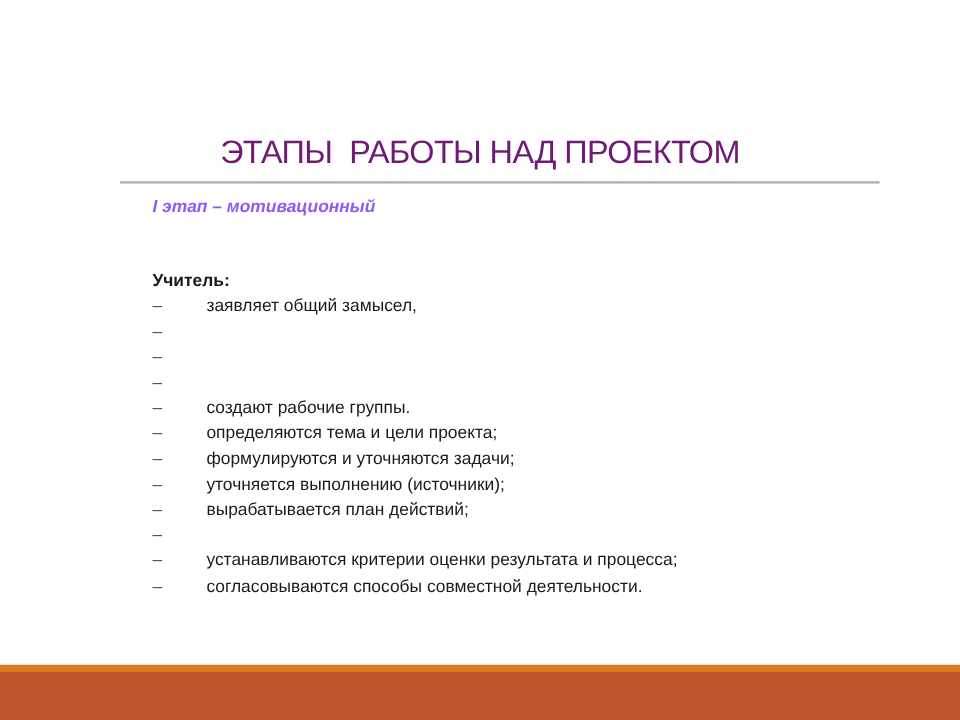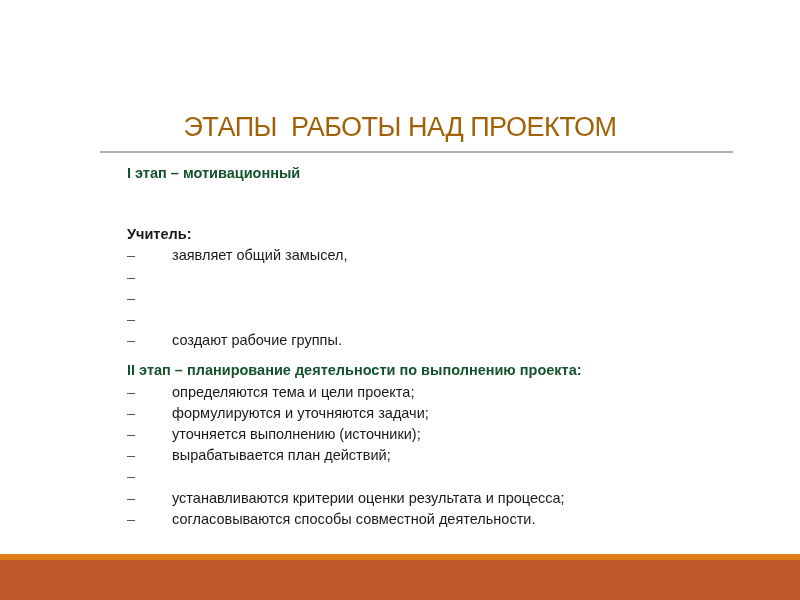--- a/index.html
+++ b/index.html
@@ -4,32 +4,32 @@
   <style>
     html, body { margin: 0; padding: 0; }
     body {
       width: 800px; height: 600px; position: relative; overflow: hidden;
       background: #ffffff;
       font-family: "Liberation Sans", "DejaVu Sans", sans-serif;
       color: #1a1a1a;
     }
     .title {
       position: absolute; left: 0; top: 112px; width: 800px;
-      text-align: center; font-size: 27px; color: #a16207;
+      text-align: center; font-size: 27px; color: #701a75;
       letter-spacing: -0.5px; white-space: pre;
     }
     .divider {
       position: absolute; left: 100px; top: 151px; width: 633px; height: 2px;
       background: #b0b0b0;
     }
     .content {
       position: absolute; left: 127px; top: 163px; width: 620px;
       font-size: 14.5px; line-height: 21.2px;
     }
-    .stage-heading { color: #14532d; font-weight: bold; }
+    .stage-heading { color: #8b5cf6; font-weight: bold; font-style: italic; }
     .group-heading { font-weight: bold; margin-top: 40px; }
     .item { display: flex; }
     .dash { width: 45px; color: #555; }
     .stage2 { margin-top: 9px; }
     .band-light {
       position: absolute; left: 0; top: 554px; width: 800px; height: 6px;
       background: #e07b1c;
     }
     .band {
       position: absolute; left: 0; top: 560px; width: 800px; height: 40px;
@@ -56,21 +56,20 @@
       <span class="dash">–</span>
     </div>
   <div class="item">
       <span class="dash">–</span>
     </div>
   <div class="item">
       <span class="dash">–</span>
       <span>создают рабочие группы.</span>
     </div>
 
-  <div class="stage-heading stage2">II этап – планирование деятельности по выполнению проекта:</div>
   <div class="item">
       <span class="dash">–</span>
       <span>определяются тема и цели проекта;</span>
     </div>
   <div class="item">
       <span class="dash">–</span>
       <span>формулируются и уточняются задачи;</span>
     </div>
   <div class="item">
       <span class="dash">–</span>

